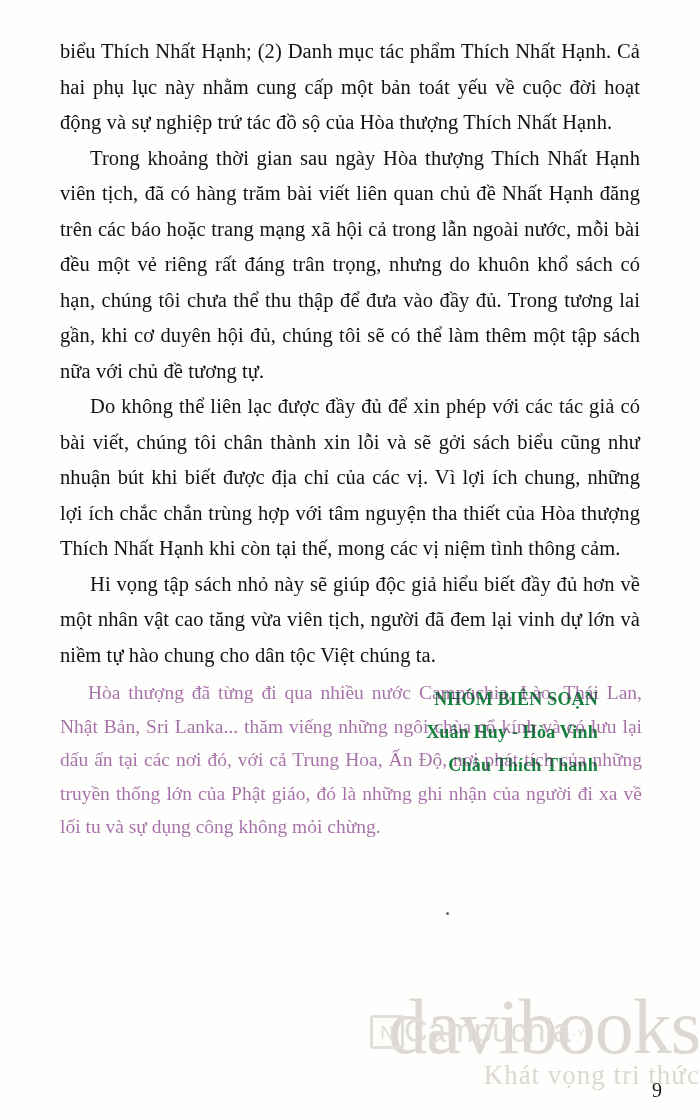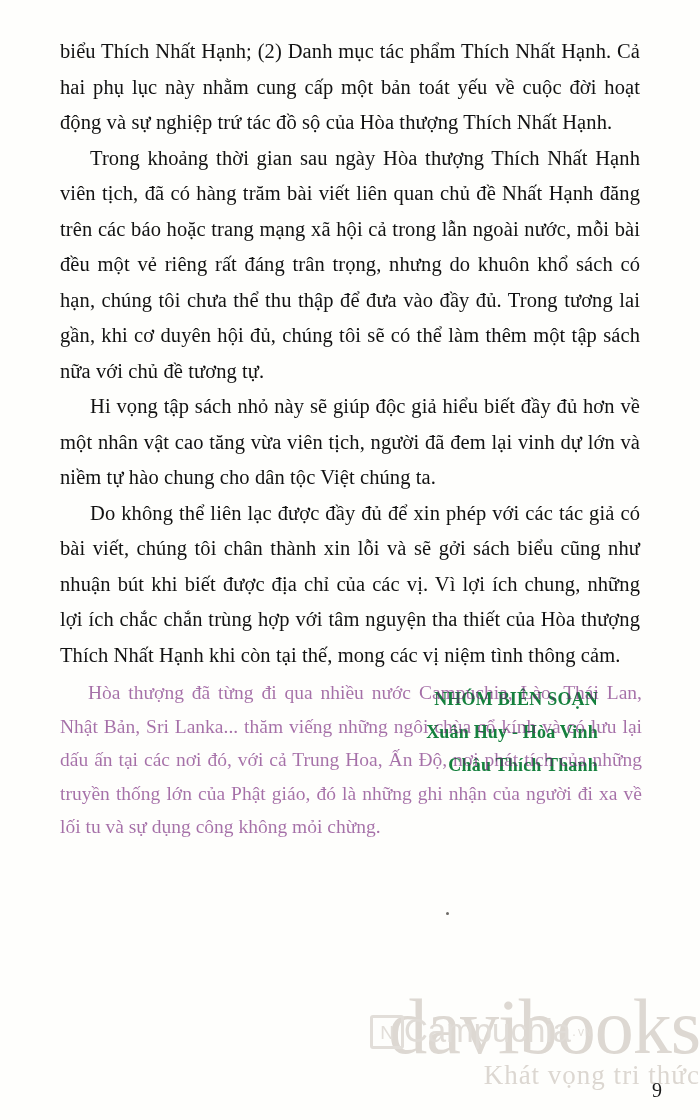--- a/index.html
+++ b/index.html
@@ -160,22 +160,22 @@
 </style>
 </head>
 <body>
 
 <div class="page">
 
   <div class="content">
 
     <p class="para">biểu Thích Nhất Hạnh; (2) Danh mục tác phẩm Thích Nhất Hạnh. Cả hai phụ lục này nhằm cung cấp một bản toát yếu về cuộc đời hoạt động và sự nghiệp trứ tác đồ sộ của Hòa thượng Thích Nhất Hạnh.</p>
     <p class="para indent">Trong khoảng thời gian sau ngày Hòa thượng Thích Nhất Hạnh viên tịch, đã có hàng trăm bài viết liên quan chủ đề Nhất Hạnh đăng trên các báo hoặc trang mạng xã hội cả trong lẫn ngoài nước, mỗi bài đều một vẻ riêng rất đáng trân trọng, nhưng do khuôn khổ sách có hạn, chúng tôi chưa thể thu thập để đưa vào đầy đủ. Trong tương lai gần, khi cơ duyên hội đủ, chúng tôi sẽ có thể làm thêm một tập sách nữa với chủ đề tương tự.</p>
+    <p class="para indent">Do không thể liên lạc được đầy đủ để xin phép với các tác giả có bài viết, chúng tôi chân thành xin lỗi và sẽ gởi sách biểu cũng như nhuận bút khi biết được địa chỉ của các vị. Vì lợi ích chung, những lợi ích chắc chắn trùng hợp với tâm nguyện tha thiết của Hòa thượng Thích Nhất Hạnh khi còn tại thế, mong các vị niệm tình thông cảm.</p>
     <p class="para indent">Hi vọng tập sách nhỏ này sẽ giúp độc giả hiểu biết đầy đủ hơn về một nhân vật cao tăng vừa viên tịch, người đã đem lại vinh dự lớn và niềm tự hào chung cho dân tộc Việt chúng ta.</p>
-    <p class="para indent">Do không thể liên lạc được đầy đủ để xin phép với các tác giả có bài viết, chúng tôi chân thành xin lỗi và sẽ gởi sách biểu cũng như nhuận bút khi biết được địa chỉ của các vị. Vì lợi ích chung, những lợi ích chắc chắn trùng hợp với tâm nguyện tha thiết của Hòa thượng Thích Nhất Hạnh khi còn tại thế, mong các vị niệm tình thông cảm.</p>
 
     <div class="signature">
       <div class="sig-group">NHÓM BIÊN SOẠN</div>
       <div class="sig-name-1">Xuân Huy - Hòa Vinh</div>
       <div class="sig-name-2">Châu Thích Thanh</div>
     </div>
 
   </div>
 
   <div class="ghost">

